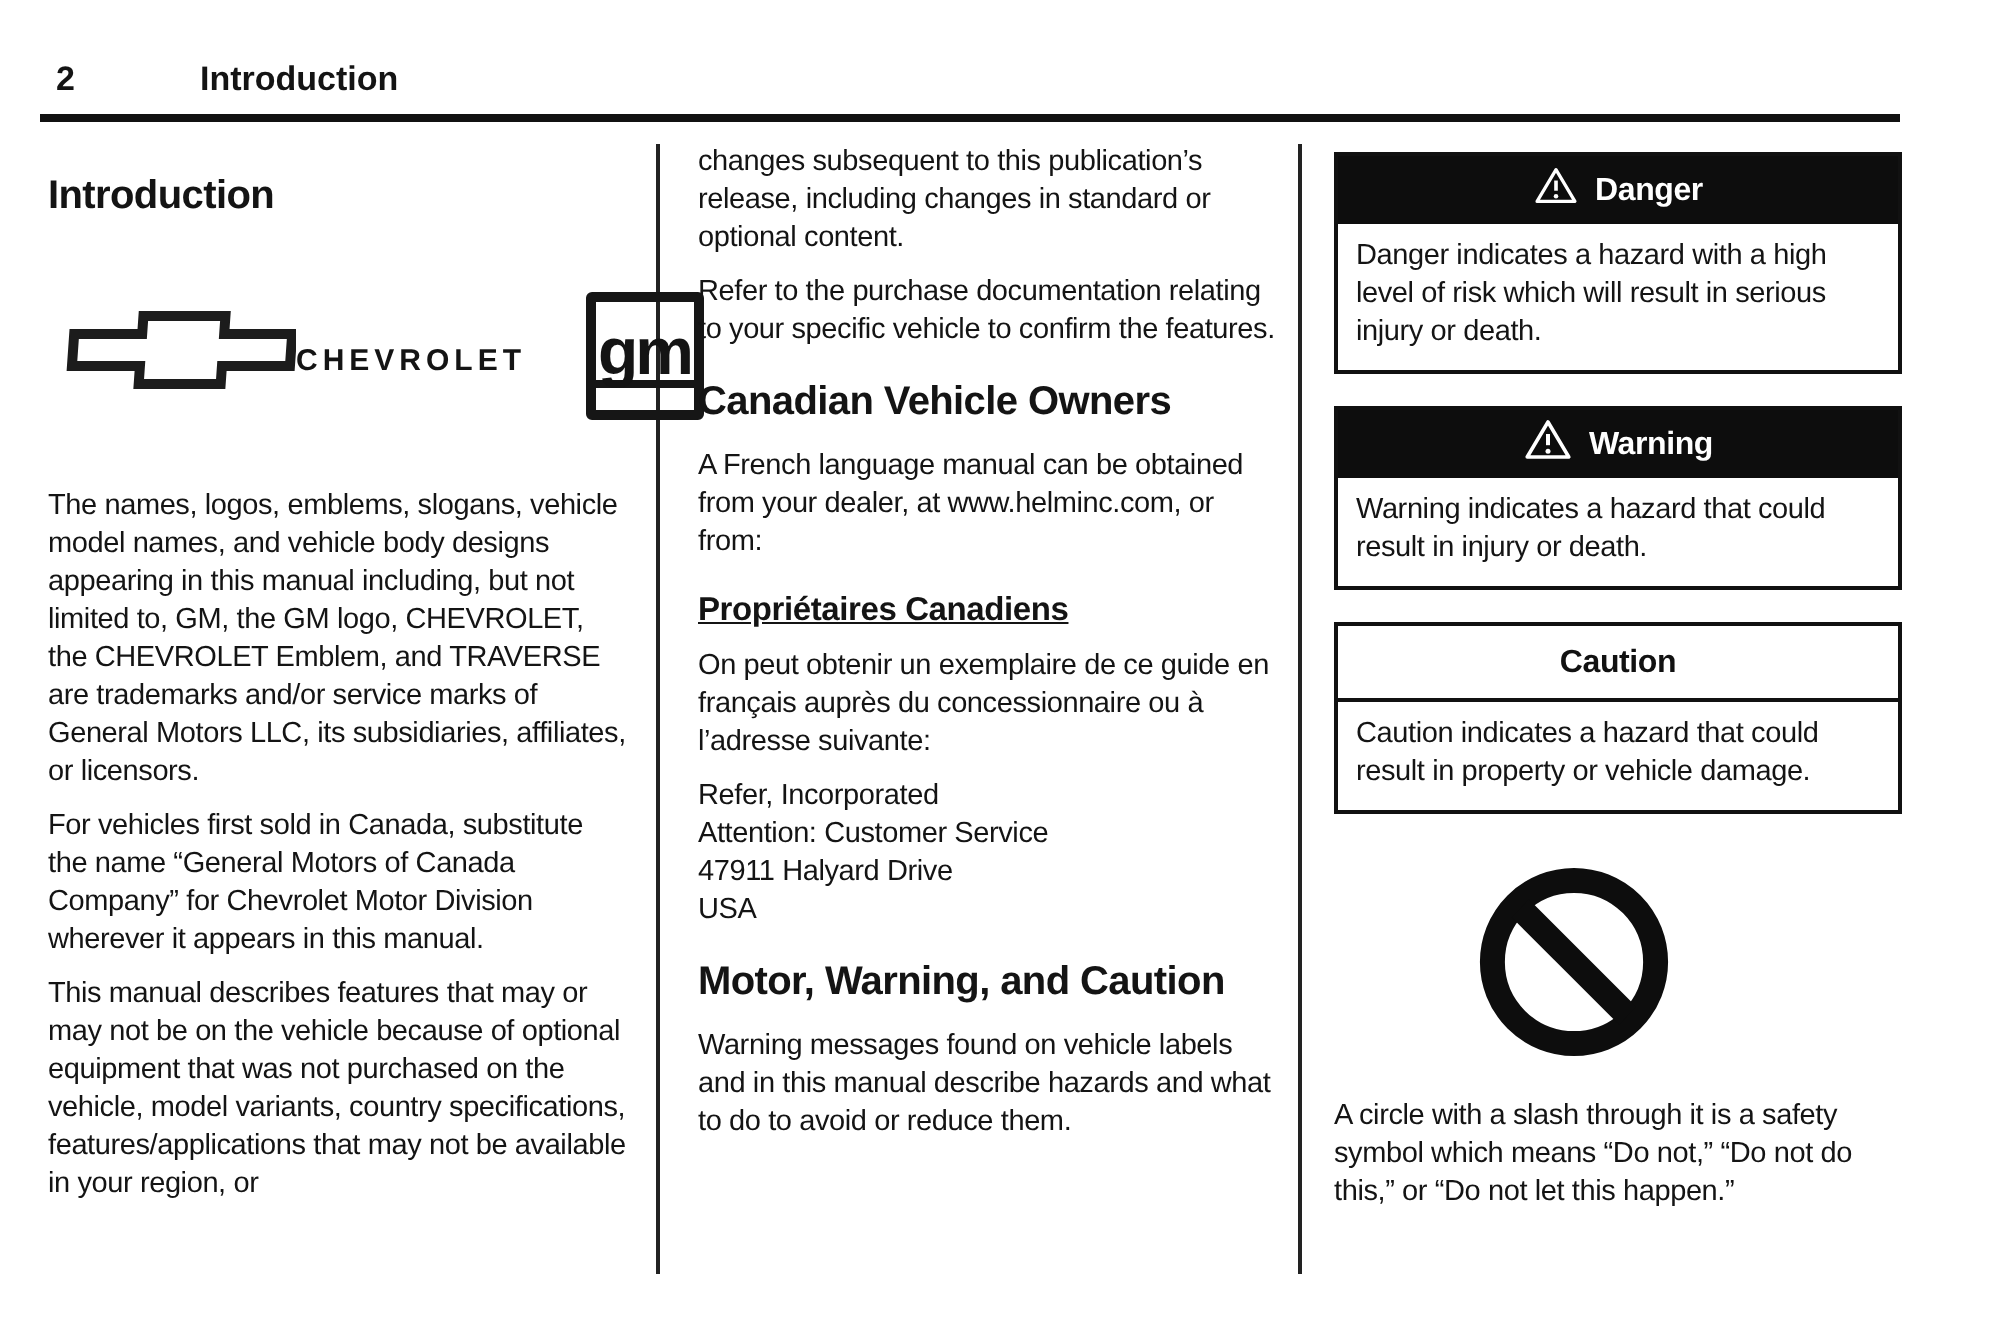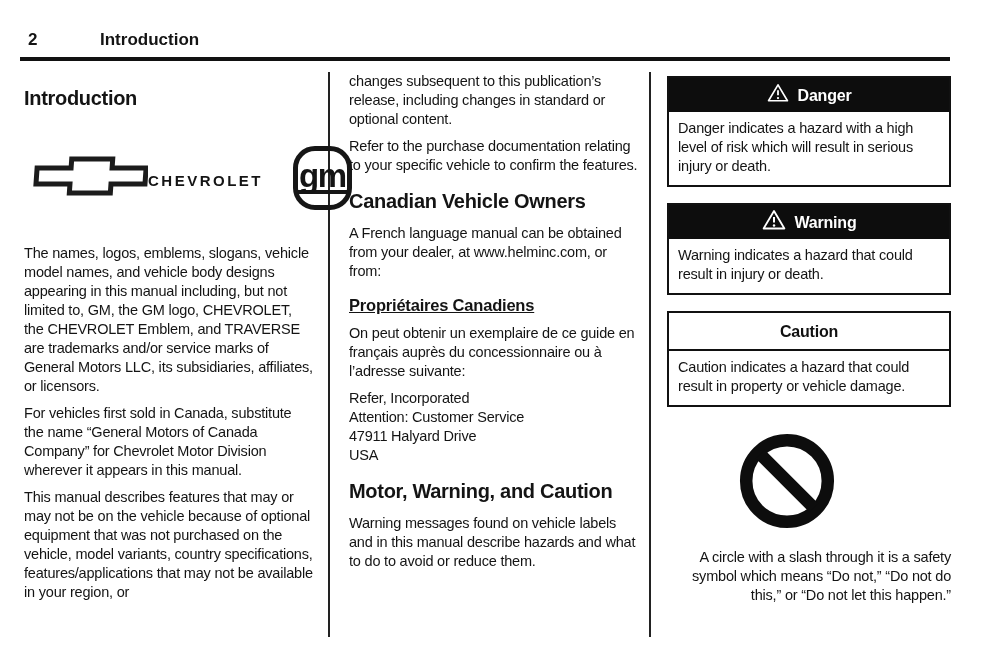--- a/index.html
+++ b/index.html
@@ -20,35 +20,35 @@
   .col-left{left:24px;top:74px;width:292px;}
   .col-mid{left:349px;top:72px;width:292px;}
   .col-right{left:667px;top:76px;width:284px;}
   .section-heading{font-size:20px;font-weight:bold;letter-spacing:-0.3px;margin:12px 0 0 0;line-height:24px;}
   .sub-heading{font-size:16.5px;font-weight:bold;letter-spacing:-0.2px;margin:14px 0 9px 0;line-height:20px;text-decoration:underline;}
   .col-mid .section-heading{margin:14px 0 11px 0;}
   
   .logos{display:flex;align-items:center;gap:30px;margin:36px 0 34px 6px;}
   .chev{display:flex;flex-direction:row;align-items:center;}
   .chev-word{font-size:15px;font-weight:bold;letter-spacing:2.5px;margin-top:5px;}
-  .gm-box{width:54px;height:54px;border:5px solid #161616;border-radius:22px;
+  .gm-box{width:54px;height:54px;border:5px solid #161616;border-radius:3px;
     display:flex;align-items:center;justify-content:center;text-align:center;}
   .gm-text{font-size:33px;font-weight:bold;letter-spacing:-1.5px;line-height:0.82;
     border-bottom:4px solid #161616;padding:0 1px 1px 1px;}
   
   .alert{border:2px solid #111;margin-bottom:16px;background:#fff;}
   .alert-head{height:34px;display:flex;align-items:center;justify-content:center;gap:9px;
     font-size:16px;font-weight:bold;}
   .alert-head.dark{background:#0d0d0d;color:#fff;}
   .alert-head.light{height:36px;border-bottom:2px solid #111;color:#111;}
   .alert-body{padding:7px 9px 9px 9px;}
   .tri-icon{display:inline-block;}
   
   .no-sym{display:block;margin:26px auto 14px auto;}
-  .caption{margin-top:8px;text-align:right;}
+  .caption{margin-top:8px;}
 </style>
 </head>
 <body>
 
 <div class="page">
 
   <div class="page-num">2</div>
   <div class="header-title">Introduction</div>
   <div class="header-rule"></div>
   <div class="vdiv d1"></div>

